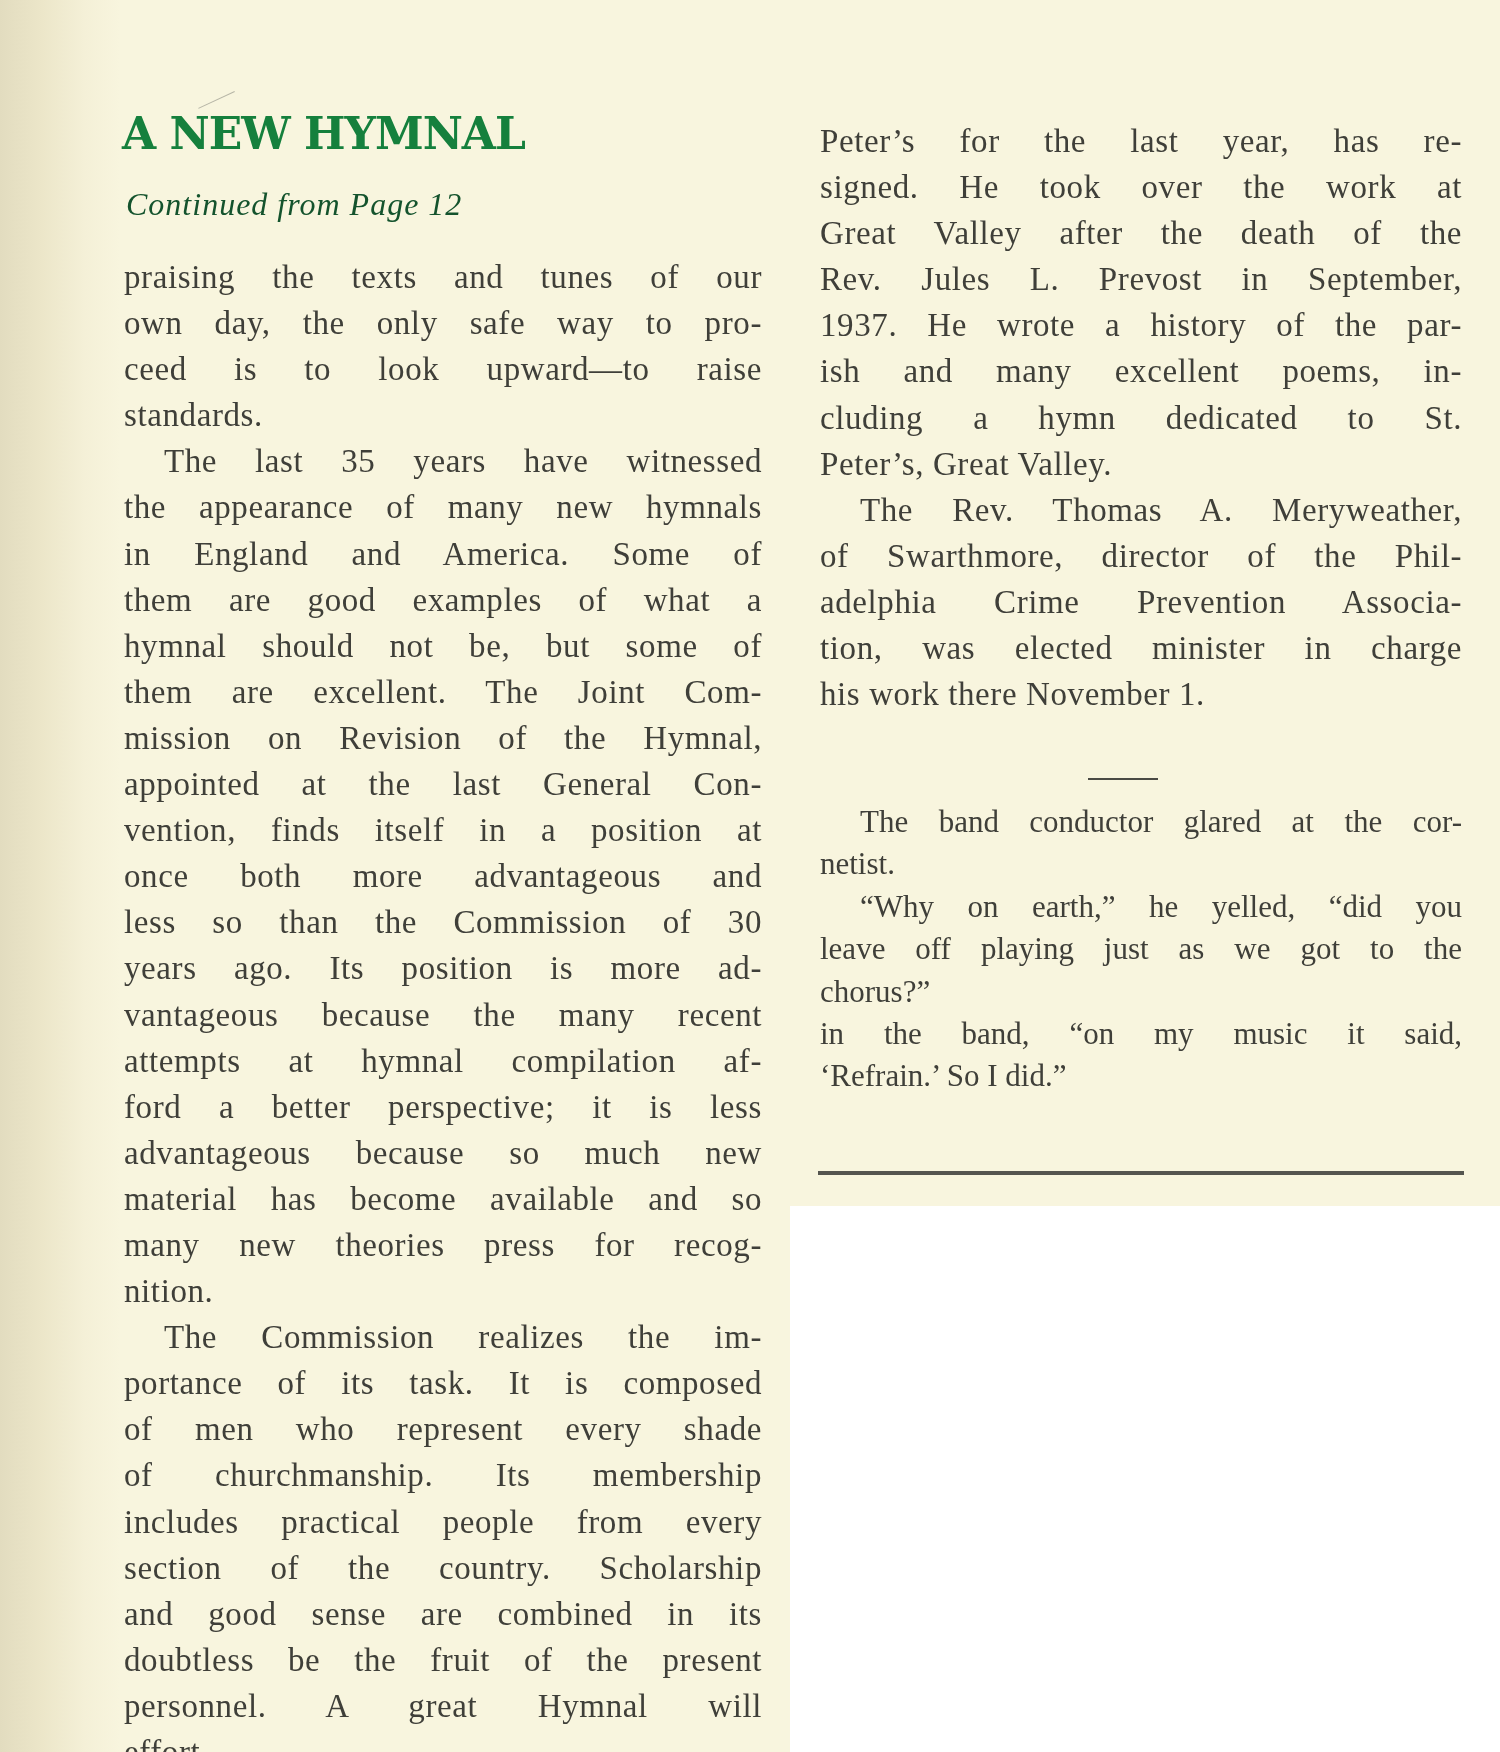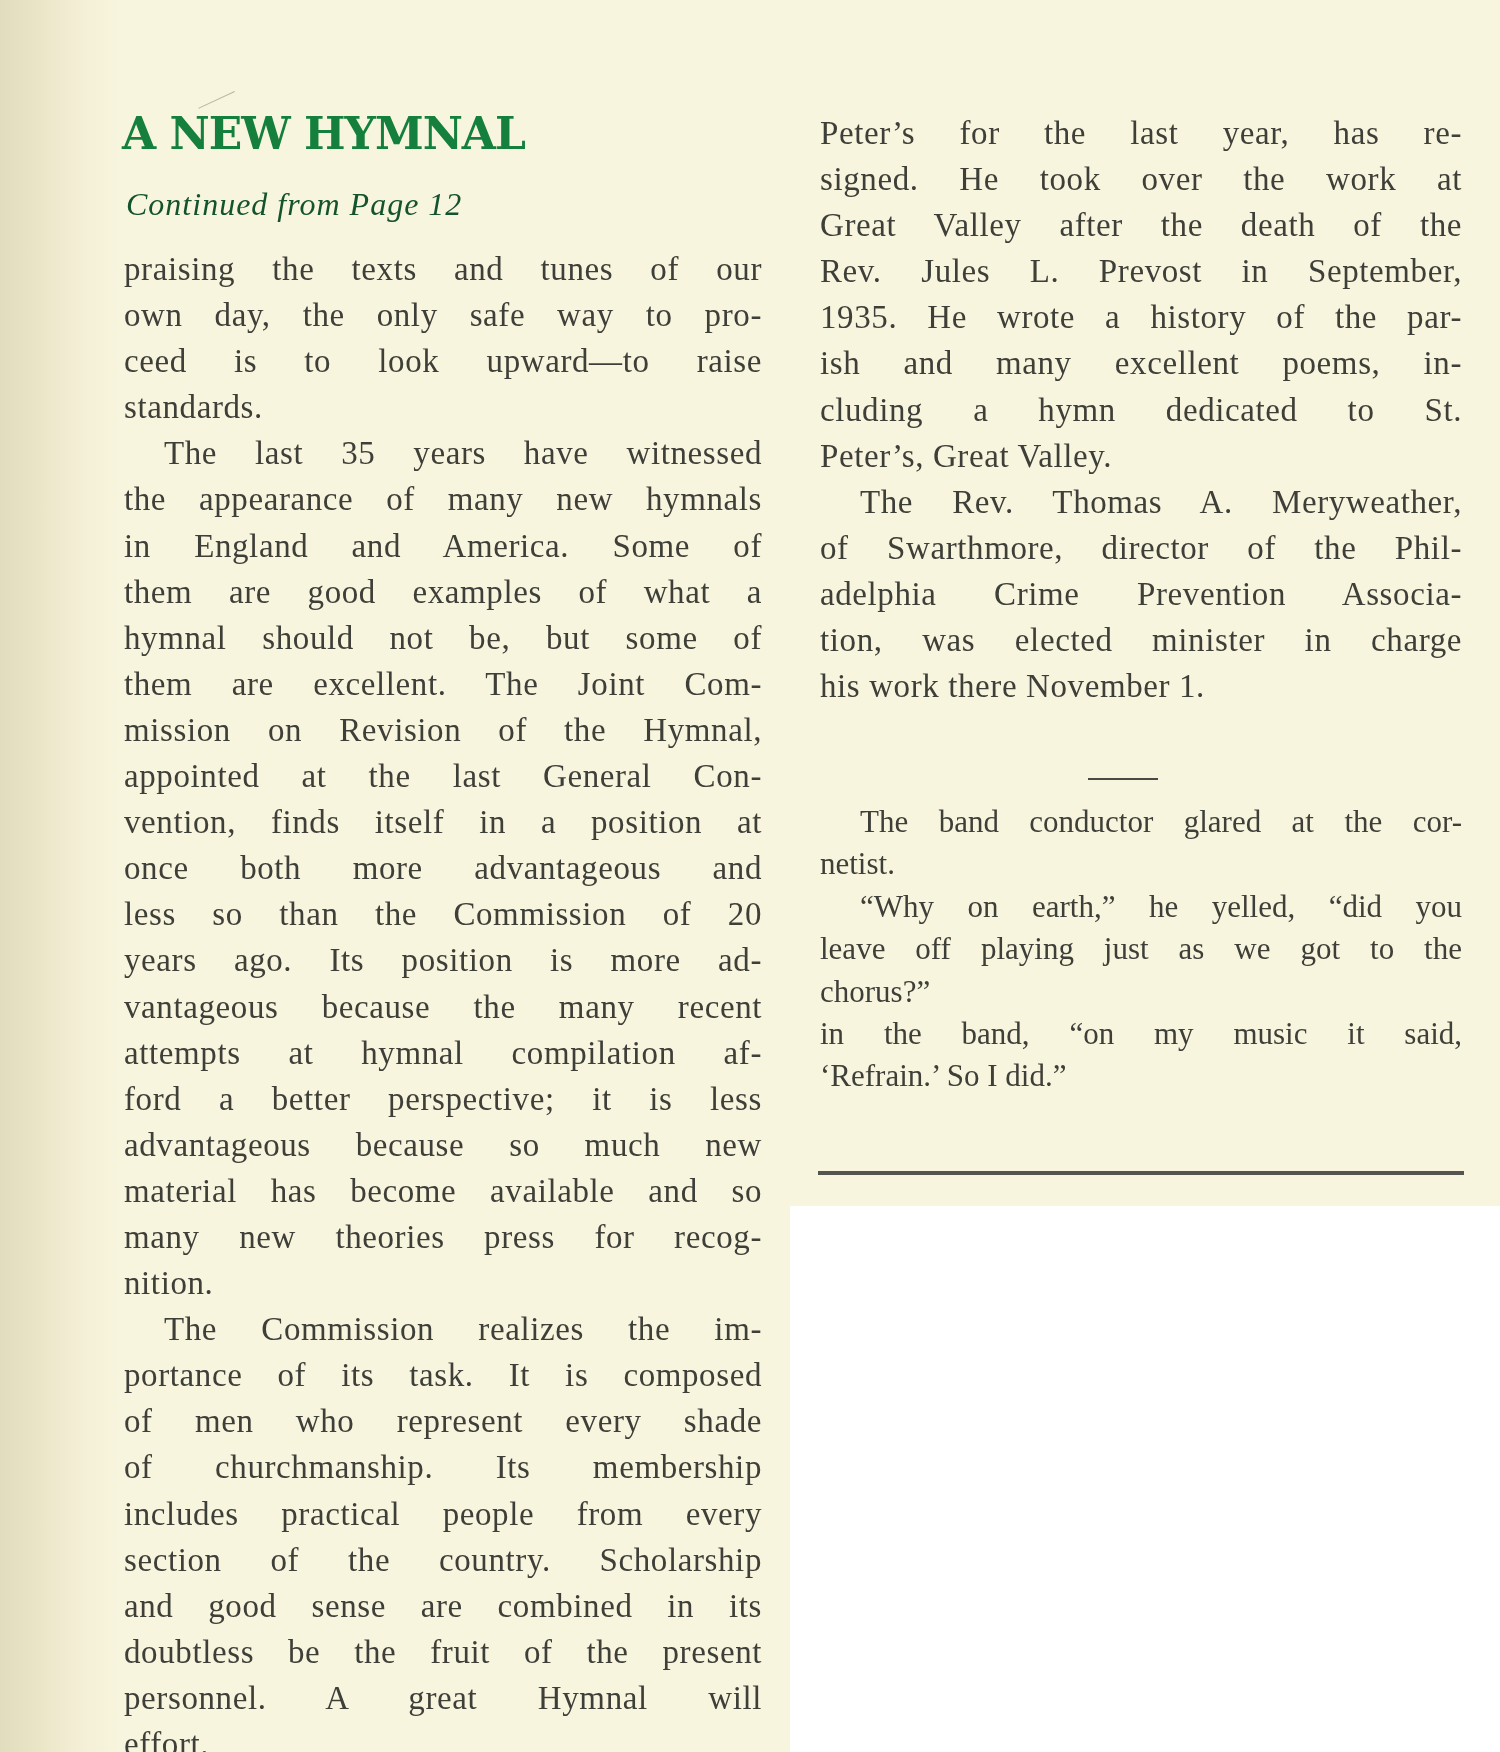--- a/index.html
+++ b/index.html
@@ -22,21 +22,21 @@
   .title {
     position: absolute; left: 122px; top: 108px;
     font-family: "DejaVu Serif", serif; font-weight: bold;
     font-size: 44px; letter-spacing: -1px; color: #15803d; white-space: nowrap;
   }
   .subtitle {
     position: absolute; left: 126px; top: 186px;
     font-family: "Liberation Serif", serif; font-style: italic;
     font-size: 32px; color: #14532d; letter-spacing: 1px; white-space: nowrap;
   }
-  .col { position: absolute; font-family: "Liberation Serif", serif; color: #3f3f39; }
+  .col { position: absolute; font-family: "Liberation Serif", serif; color: #3f3f39; margin-top: 8px; }
   .col-left { left: 124px; top: 246px; width: 638px; }
   .col-right { left: 820px; top: 110px; width: 642px; }
   .line {
     display: block; height: 46.1px; line-height: 46.1px; font-size: 33px;
     text-align: justify; text-align-last: justify; white-space: nowrap; overflow: visible;
     letter-spacing: 0.6px;
   }
   .line.last { text-align-last: left; }
   .line.indent { padding-left: 40px; }
   .anec .line { height: 42.4px; line-height: 42.4px; font-size: 31px; letter-spacing: 0px; }
@@ -70,21 +70,21 @@
   <span class="line indent">The last 35 years have witnessed</span>
   <span class="line">the appearance of many new hymnals</span>
   <span class="line">in England and America. Some of</span>
   <span class="line">them are good examples of what a</span>
   <span class="line">hymnal should not be, but some of</span>
   <span class="line">them are excellent. The Joint Com-</span>
   <span class="line">mission on Revision of the Hymnal,</span>
   <span class="line">appointed at the last General Con-</span>
   <span class="line">vention, finds itself in a position at</span>
   <span class="line">once both more advantageous and</span>
-  <span class="line">less so than the Commission of 20</span>
+  <span class="line">less so than the Commission of 30</span>
   <span class="line">years ago. Its position is more ad-</span>
   <span class="line">vantageous because the many recent</span>
   <span class="line">attempts at hymnal compilation af-</span>
   <span class="line">ford a better perspective; it is less</span>
   <span class="line">advantageous because so much new</span>
   <span class="line">material has become available and so</span>
   <span class="line">many new theories press for recog-</span>
   <span class="line last">nition.</span>
   <span class="line indent">The Commission realizes the im-</span>
   <span class="line">portance of its task. It is composed</span>
@@ -96,21 +96,21 @@
   <span class="line">doubtless be the fruit of the present</span>
   <span class="line">personnel. A great Hymnal will</span>
   <span class="line last">effort.</span>
 </div>
 
 <div class="col col-right">
   <span class="line">Peter’s for the last year, has re-</span>
   <span class="line">signed. He took over the work at</span>
   <span class="line">Great Valley after the death of the</span>
   <span class="line">Rev. Jules L. Prevost in September,</span>
-  <span class="line">1935. He wrote a history of the par-</span>
+  <span class="line">1937. He wrote a history of the par-</span>
   <span class="line">ish and many excellent poems, in-</span>
   <span class="line">cluding a hymn dedicated to St.</span>
   <span class="line last">Peter’s, Great Valley.</span>
   <span class="line indent">The Rev. Thomas A. Meryweather,</span>
   <span class="line">of Swarthmore, director of the Phil-</span>
   <span class="line">adelphia Crime Prevention Associa-</span>
   <span class="line">tion, was elected minister in charge</span>
   <span class="line last">his work there November 1.</span>
 </div>
 

